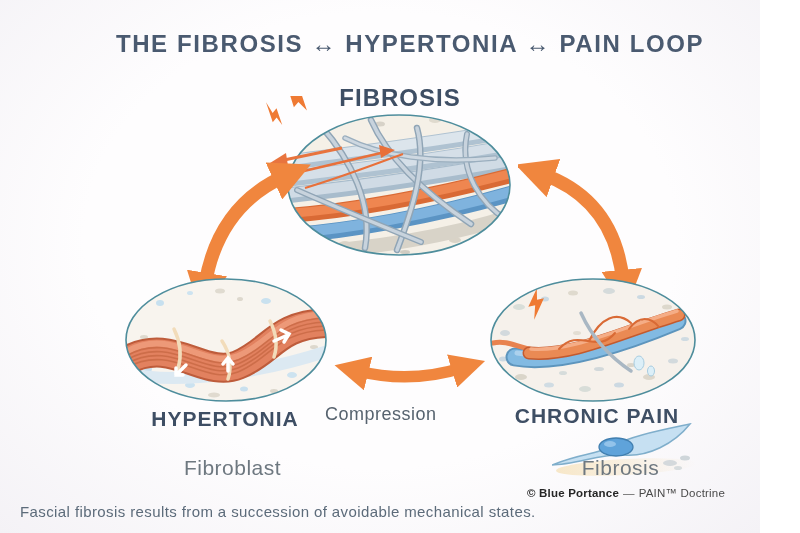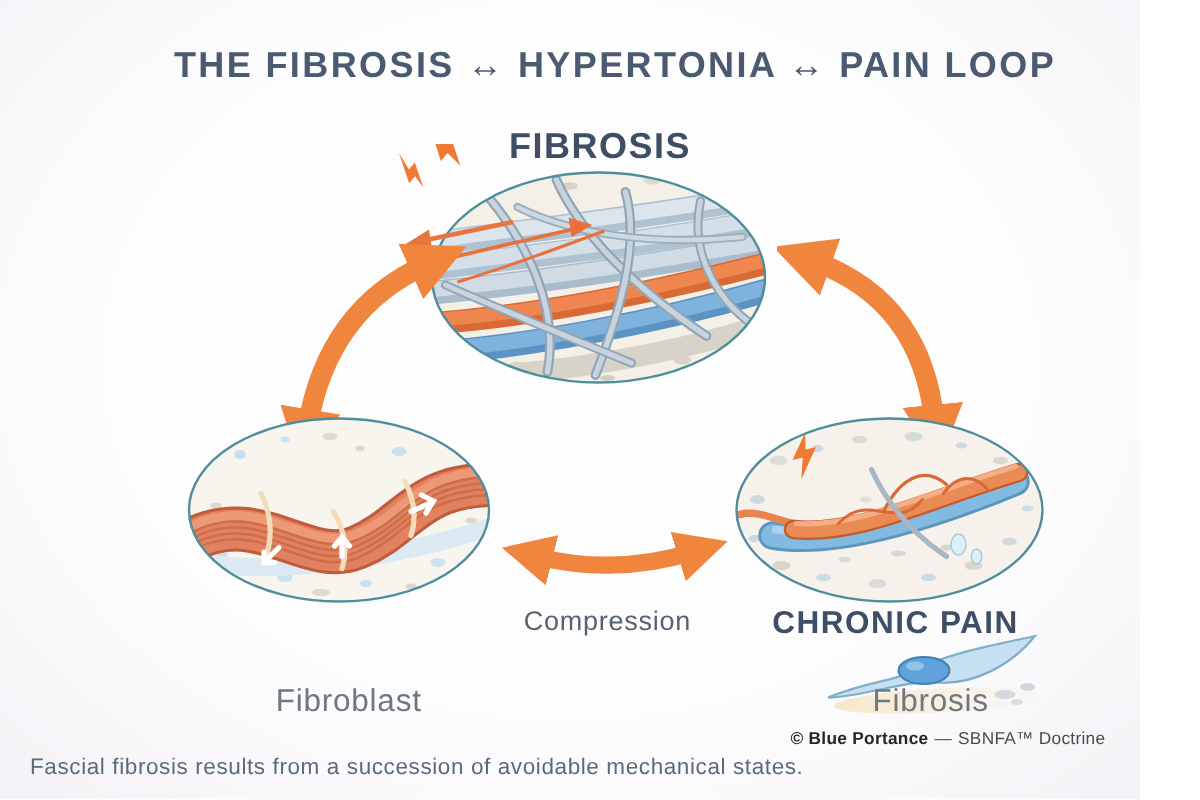--- a/index.html
+++ b/index.html
@@ -10,21 +10,21 @@
   }
   .abs{position:absolute;}
   .title{
     top:30px;left:20px;width:780px;text-align:center;
     font-size:24px;font-weight:bold;letter-spacing:1.6px;color:#4A5A70;
   }
   .node-label{font-weight:bold;color:#3E4E64;letter-spacing:1px;text-align:center;}
   .label-fibrosis{top:84px;left:285px;width:230px;font-size:24px;}
   .label-muscle{top:406px;left:115px;width:220px;font-size:21px;line-height:25px;}
   .label-chronic{top:404px;left:487px;width:220px;font-size:21px;}
-  .label-compression{top:404px;left:325px;width:160px;text-align:center;
+  .label-compression{top:404px;left:325px;width:160px;
     font-size:18px;color:#57636F;letter-spacing:.5px;}
   .legend-text{font-size:21px;color:#6E7880;text-align:center;letter-spacing:.5px;}
   .label-fibroblast{top:456px;left:140px;width:185px;}
   .label-fibrosis-b{top:456px;left:538px;width:165px;}
   .banner-wrap{top:454px;left:296px;width:272px;height:34px;}
   .banner-wrap svg{position:absolute;top:0;left:0;}
   .banner-text{position:absolute;top:7px;left:0;width:235px;text-align:center;
     font-size:15px;color:#45403A;letter-spacing:.3px;}
   .streak{top:459px;left:556px;width:140px;height:16px;border-radius:50%;
     background:linear-gradient(90deg, rgba(243,215,158,.55), rgba(243,215,158,0));
@@ -237,38 +237,39 @@
       </g>
       <g>
         <ellipse cx="150" cy="86" rx="5" ry="7" fill="#DCEFF8" stroke="#A8CCDF" stroke-width="1"></ellipse>
         <ellipse cx="162" cy="94" rx="3.5" ry="5" fill="#DCEFF8" stroke="#A8CCDF" stroke-width="1"></ellipse>
       </g>
     </g>
     <ellipse cx="104" cy="63" rx="102" ry="61" fill="none" stroke="#4E8D9C" stroke-width="1.6"></ellipse>
   </svg>
 
   <div class="abs node-label label-muscle">
+    <div>HYPERTONIA</div>
   </div>
   <div class="abs label-compression">Compression</div>
   <div class="abs node-label label-chronic">CHRONIC PAIN</div>
 
   <div class="abs legend-text label-fibroblast">Fibroblast</div>
 
   <div class="abs streak"></div>
 
   <svg class="abs" style="left:552px;top:423px;" width="140" height="48" viewBox="0 0 140 48">
     <path d="M0,42 C30,30 42,32 58,24 C78,13 110,7 138,1 C122,21 96,34 72,32 C52,30 22,42 0,42 Z" fill="#C6E0F2" stroke="#7FAECB" stroke-width="1.5"></path>
     <ellipse cx="64" cy="24" rx="17" ry="9" fill="#5FA3DA" stroke="#417FB0" stroke-width="1.3"></ellipse>
     <ellipse cx="58" cy="21" rx="6" ry="3" fill="#9CC9EC" opacity="0.85"></ellipse>
     <ellipse cx="118" cy="40" rx="7" ry="3" fill="#D4D9DC"></ellipse>
     <ellipse cx="133" cy="35" rx="5" ry="2.5" fill="#CFD6DA"></ellipse>
     <ellipse cx="126" cy="45" rx="4" ry="2" fill="#D7DCDE"></ellipse>
   </svg>
 
   <div class="abs legend-text label-fibrosis-b">Fibrosis</div>
 
   <div class="abs credit">
-    <span class="owner">© Blue Portance</span><span class="sep">—</span><span>SBNFA™ Doctrine</span>
+    <span class="owner">© Blue Portance</span><span class="sep">—</span><span>PAIN™ Doctrine</span>
   </div>
 
   <div class="abs caption">Fascial fibrosis results from a succession of avoidable mechanical states.</div>
 
 </div>
 
 </body></html>

